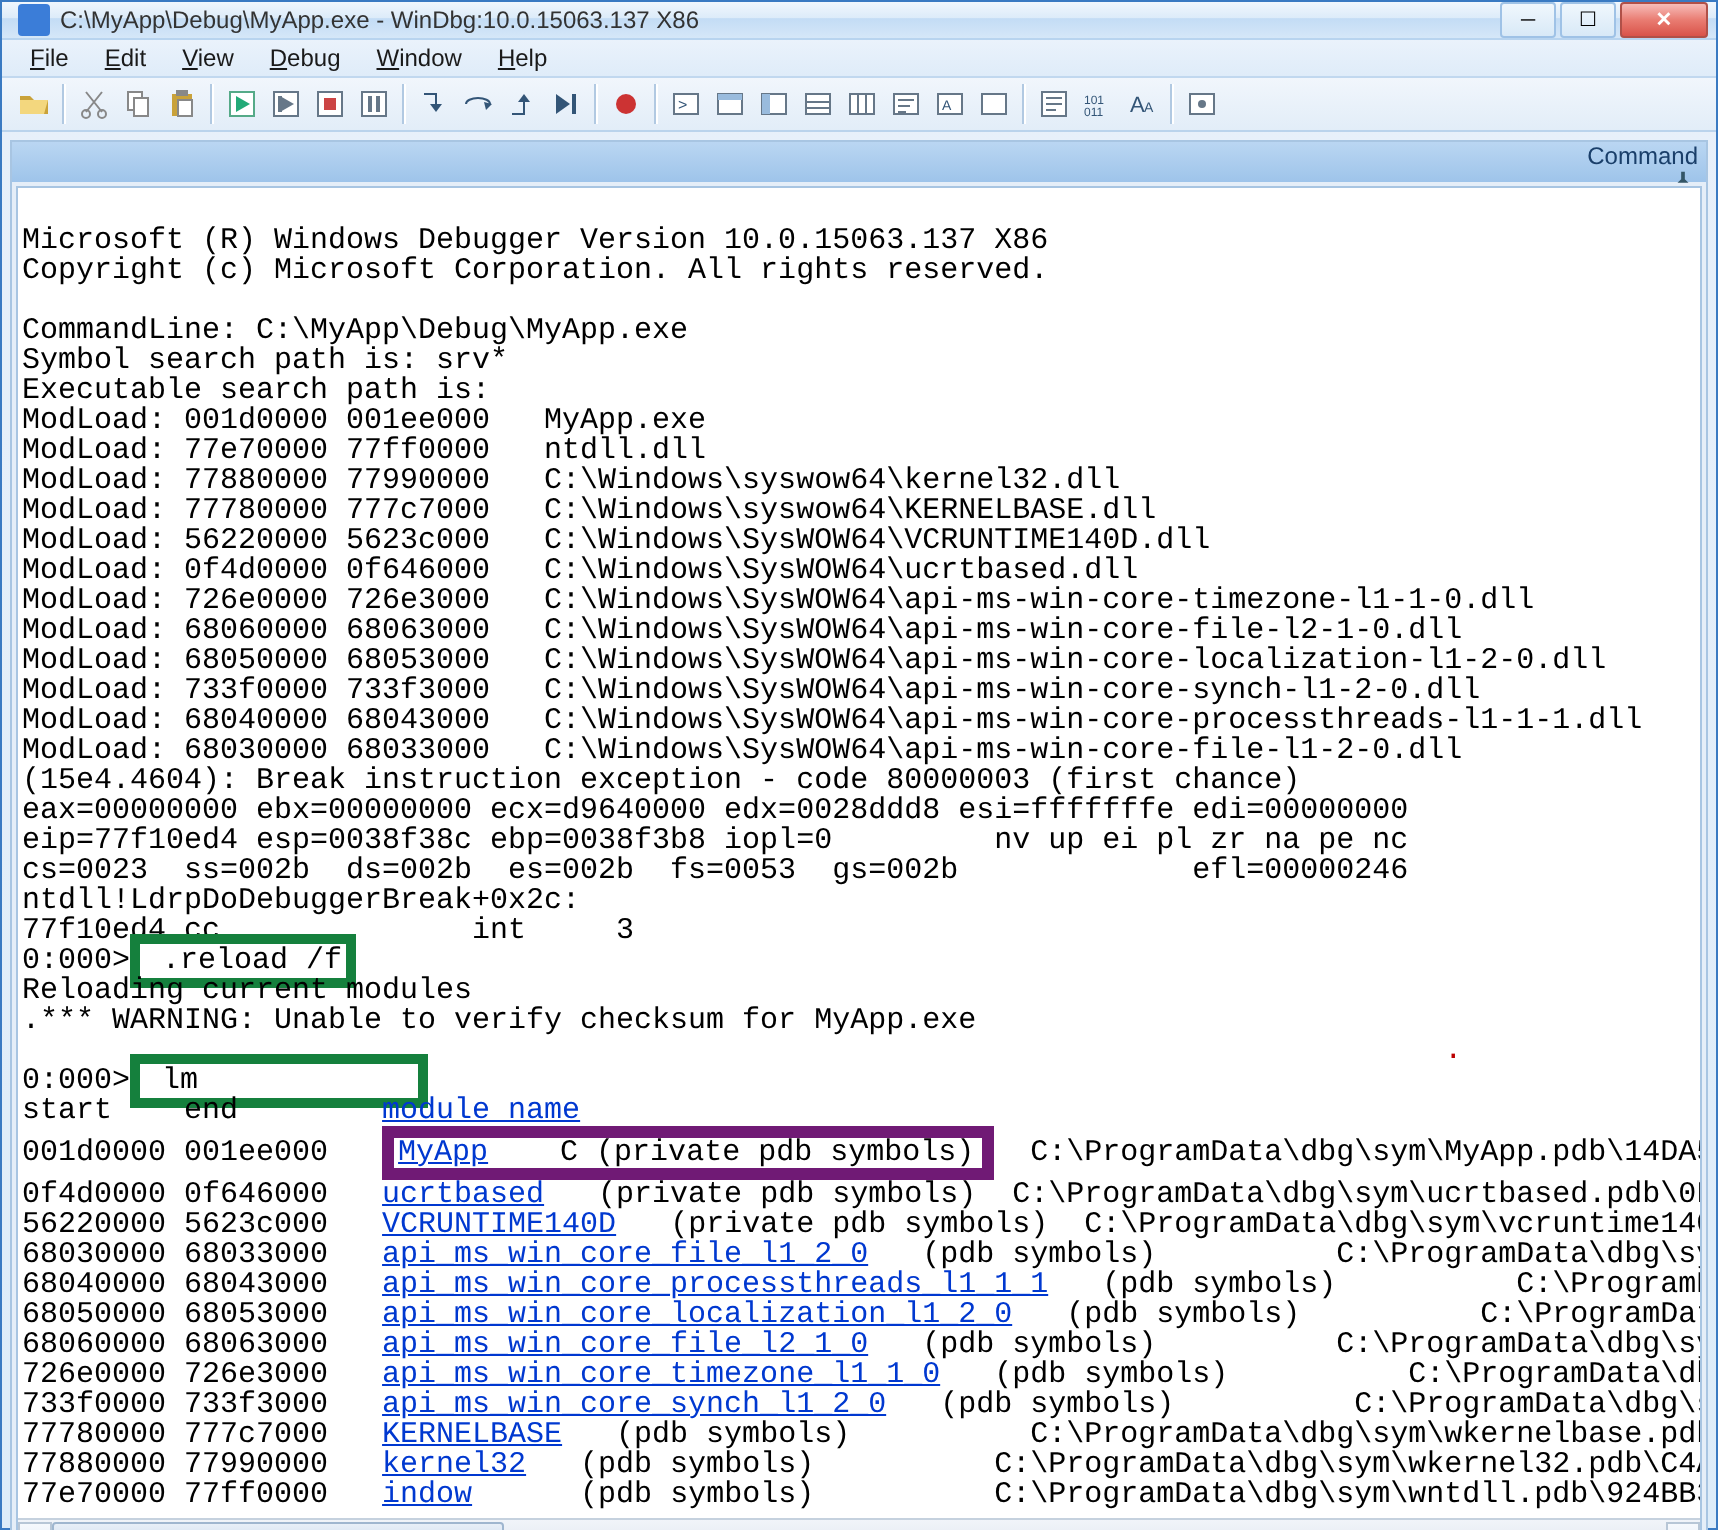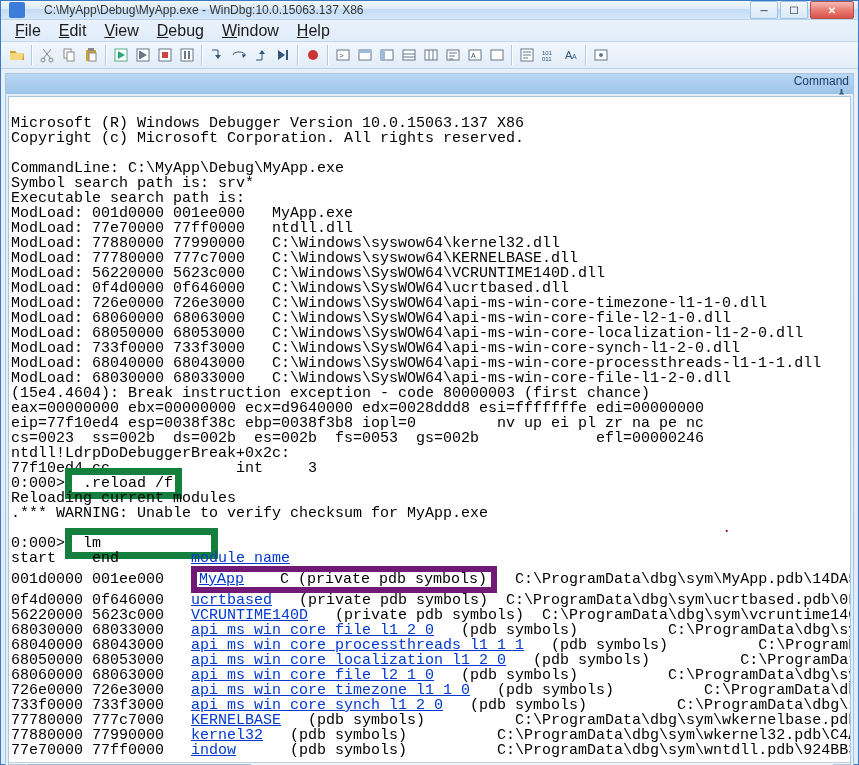--- a/index.html
+++ b/index.html
@@ -1,45 +1,45 @@
 <!DOCTYPE html>
 <html><head>
 <meta charset="utf-8">
 <style>
 * { box-sizing: border-box; margin: 0; padding: 0; }
 body { font-family: 'Segoe UI', Tahoma, sans-serif; font-size: 11px; background: #d6e5f3; width: 859px; height: 765px; overflow: hidden; }
 
 .window { width: 859px; height: 765px; background: linear-gradient(to bottom, #e8f0fa 0%, #ddecf9 100%); border: 1px solid #3a7ac2; display: flex; flex-direction: column; }
 .titlebar { height: 28px; background: linear-gradient(to bottom, #f1f7fd 0%, #dcebf9 45%, #c3dcf5 46%, #d5e7f8 100%); display: flex; align-items: center; padding: 0 4px 0 8px; border-bottom: 1px solid #b8d4ef; }
 .app-icon { width: 16px; height: 16px; margin-right: 5px; background:#3b7dd8; border-radius:2px; }
-.title-text { flex: 1; font-size: 12px; color: #333; margin-left: 14px; }
+.title-text { flex: 1; font-size: 12px; color: #333; }
 .window-controls { display: flex; gap: 2px; }
 .wc-btn { width: 28px; height: 18px; border: 1px solid #9fc2e6; background: linear-gradient(#f0f7fd,#d8e9f7); border-radius: 2px; display:flex; align-items:center; justify-content:center; font-size:10px; }
 .wc-close { width: 44px; background: linear-gradient(#f7bdb9,#e97c72,#d9534a); border-color:#b05048; color:#fff; font-weight:bold; }
 
 .menubar { height: 22px; display: flex; align-items: center; padding: 0 6px; gap: 2px; background: linear-gradient(#eaf2fb,#dfecf9); border-bottom: 1px solid #c1d8ef; }
-.menu-item { padding: 2px 8px; font-size: 16px; color: #1a1a1a; }
+.menu-item { padding: 2px 8px; font-size: 12px; color: #1a1a1a; }
 .menu-item u { text-decoration: underline; }
 
 .toolbar { height: 28px; display:flex; align-items:center; padding:2px 6px; gap:2px; background: linear-gradient(#f1f6fc,#e2edf8); border-bottom:1px solid #bad3ec; }
 .tb-btn { width: 20px; height: 22px; display:flex; align-items:center; justify-content:center; border-radius:2px; }
 .tb-sep { width: 2px; height:20px; border-left:1px solid #b1c9e2; border-right:1px solid #fff; margin:0 2px; }
 .tb-btn svg { width:16px; height:16px; }
 
 .workspace { flex: 1; margin: 4px; display:flex; flex-direction:column; border:1px solid #a8c5e2; background:#e5eef8; }
 .panel-header { height:20px; background: linear-gradient(#bad6f2,#9ec4ea); display:flex; align-items:flex-end; padding:0 4px; font-size:12px; color:#1a3f6a;flex-direction:column; }
 .panel-header .spacer { flex:1; }
 .panel-header .pin,.panel-header .close { width:16px; height:16px; display:flex;align-items:center;justify-content:center; }
 .panel-header .close { background:#d0453a; color:#fff; font-weight:bold; font-size:10px; border:1px solid #a33228; }
 .panel-header .pin svg{width:11px;height:11px;fill:#356;}
 
 .console-wrap { flex:1; background:#fff; border:1px solid #a8c5e2; margin:2px; display:flex; flex-direction:column; overflow:hidden; position:relative;}
 .console { flex:1; overflow:hidden; padding:4px 2px; font-family: 'Courier New', monospace; font-size: 15px; line-height: 15px; color:#000; white-space: pre; }
 .console a { color:#0038d0; text-decoration:underline;margin-top:40px; }
-.console .hl1 { border:7px solid #15803d; padding:0 2px; }
+.console .hl1 { border:5px solid #15803d; padding:0 2px; }
 .console .hl2 { display:inline-block; border:6px solid #701a75; padding:0 4px 0 2px; }
 .console .dotr { color:#b00; }
 
 .hscroll { height:17px; background:linear-gradient(#f1f4f9,#e1e7ef); border-top:1px solid #c5d1de; display:flex; align-items:center; }
 .hscroll .arrow { width:17px; height:15px; background:linear-gradient(#f6f9fd,#e3eaf3); border:1px solid #b7c6d6; display:flex;align-items:center;justify-content:center; font-size:9px; color:#567;}
 .hscroll .track { flex:1; height:15px; position:relative; }
 .hscroll .thumb { position:absolute; left:0; width:28%; top:0; bottom:0; background:linear-gradient(#e8eff8,#c6d7ea); border:1px solid #9fb6cf; border-radius:2px;}
 </style>
 </head>
 <body>

